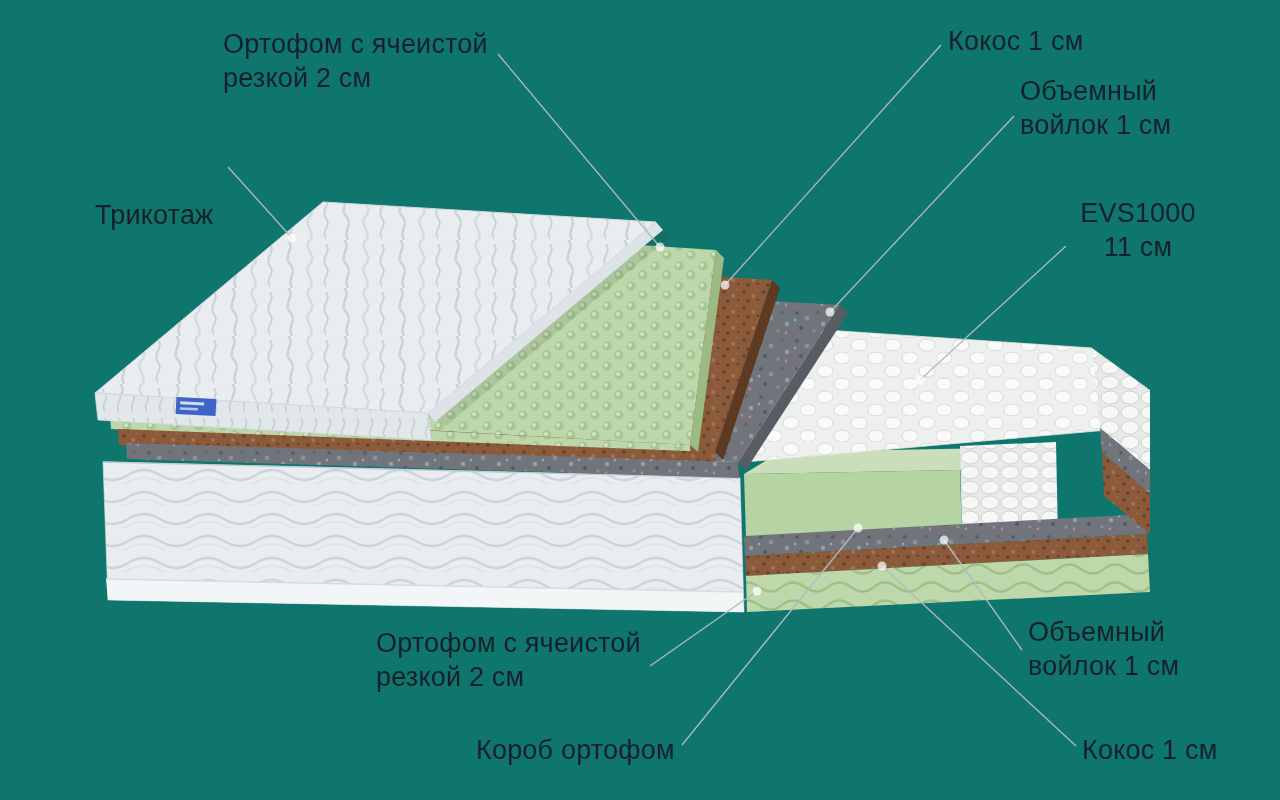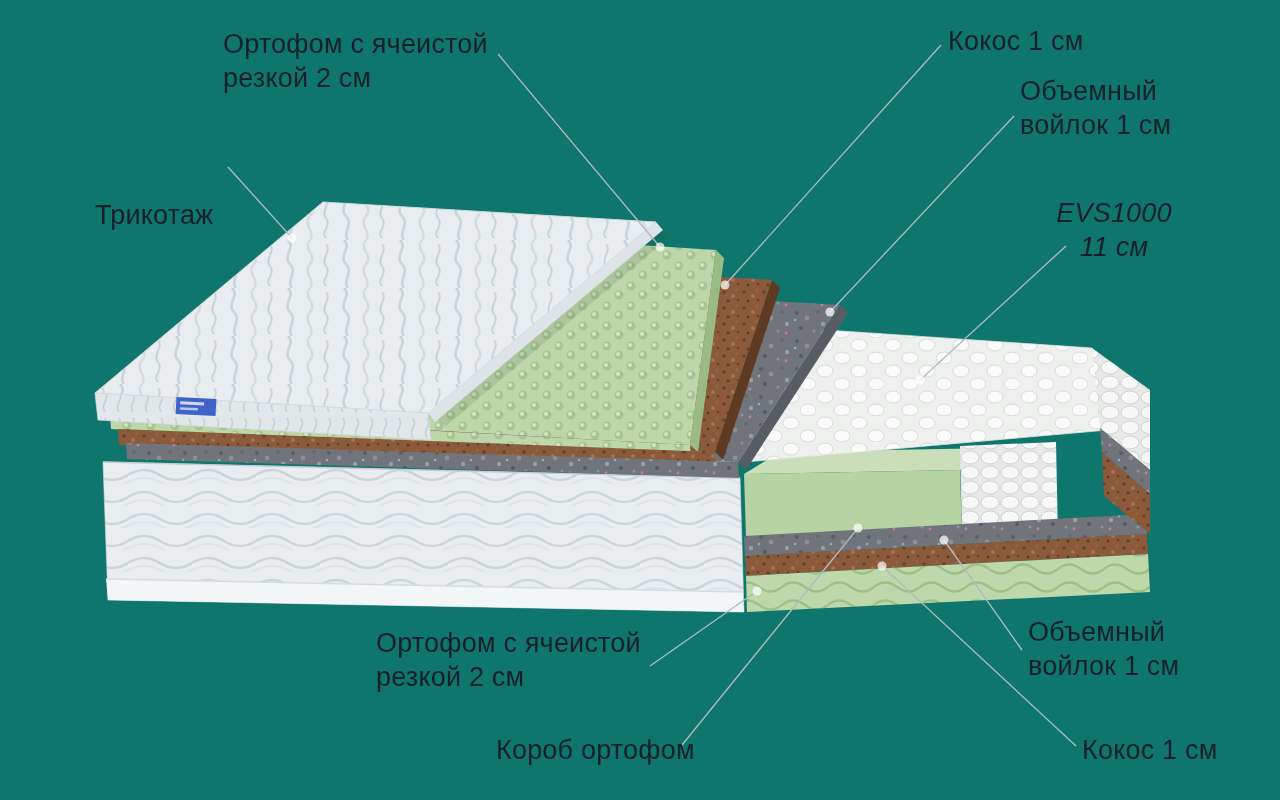--- a/index.html
+++ b/index.html
@@ -149,35 +149,35 @@
 
 <div class="callout" style="left:948px;top:24px;">
   <div>Кокос 1 см</div>
 </div>
 
 <div class="callout" style="left:1020px;top:74px;">
   <div>Объемный</div>
   <div>войлок 1 см</div>
 </div>
 
-<div class="callout center" style="left:1056px;top:196px;width:116px;font-style:italic;">
+<div class="callout center" style="left:1080px;top:196px;width:116px;">
   <div>EVS1000</div>
   <div>11 см</div>
 </div>
 
 <div class="callout" style="left:95px;top:152px;margin-top:46px;">
   <div>Трикотаж</div>
 </div>
 
 <div class="callout" style="left:376px;top:626px;">
   <div>Ортофом с ячеистой</div>
   <div>резкой 2 см</div>
 </div>
 
-<div class="callout" style="left:496px;top:733px;">
+<div class="callout" style="left:476px;top:733px;">
   <div>Короб ортофом</div>
 </div>
 
 <div class="callout" style="left:1028px;top:615px;">
   <div>Объемный</div>
   <div>войлок 1 см</div>
 </div>
 
 <div class="callout" style="left:1082px;top:733px;">
   <div>Кокос 1 см</div>

